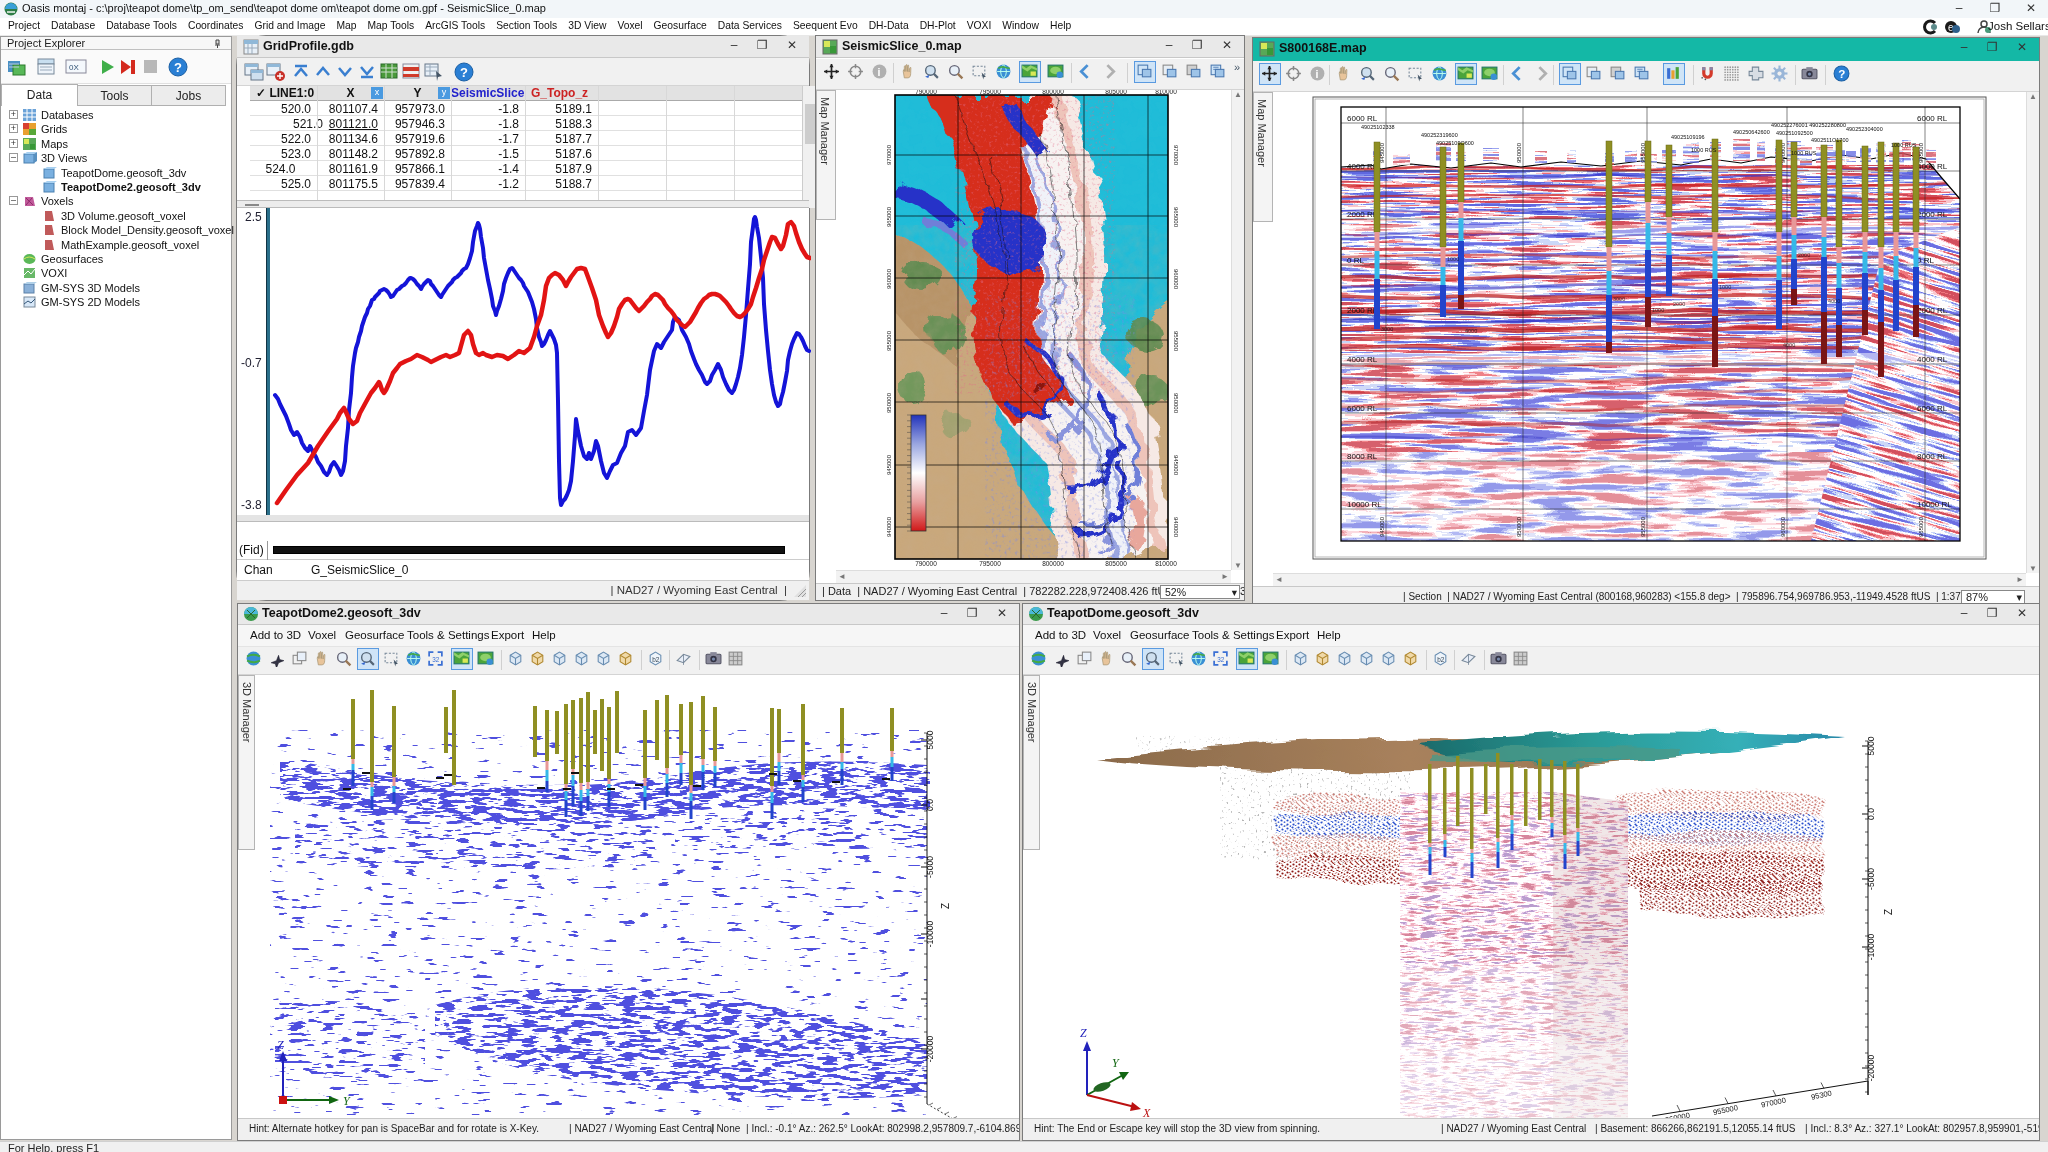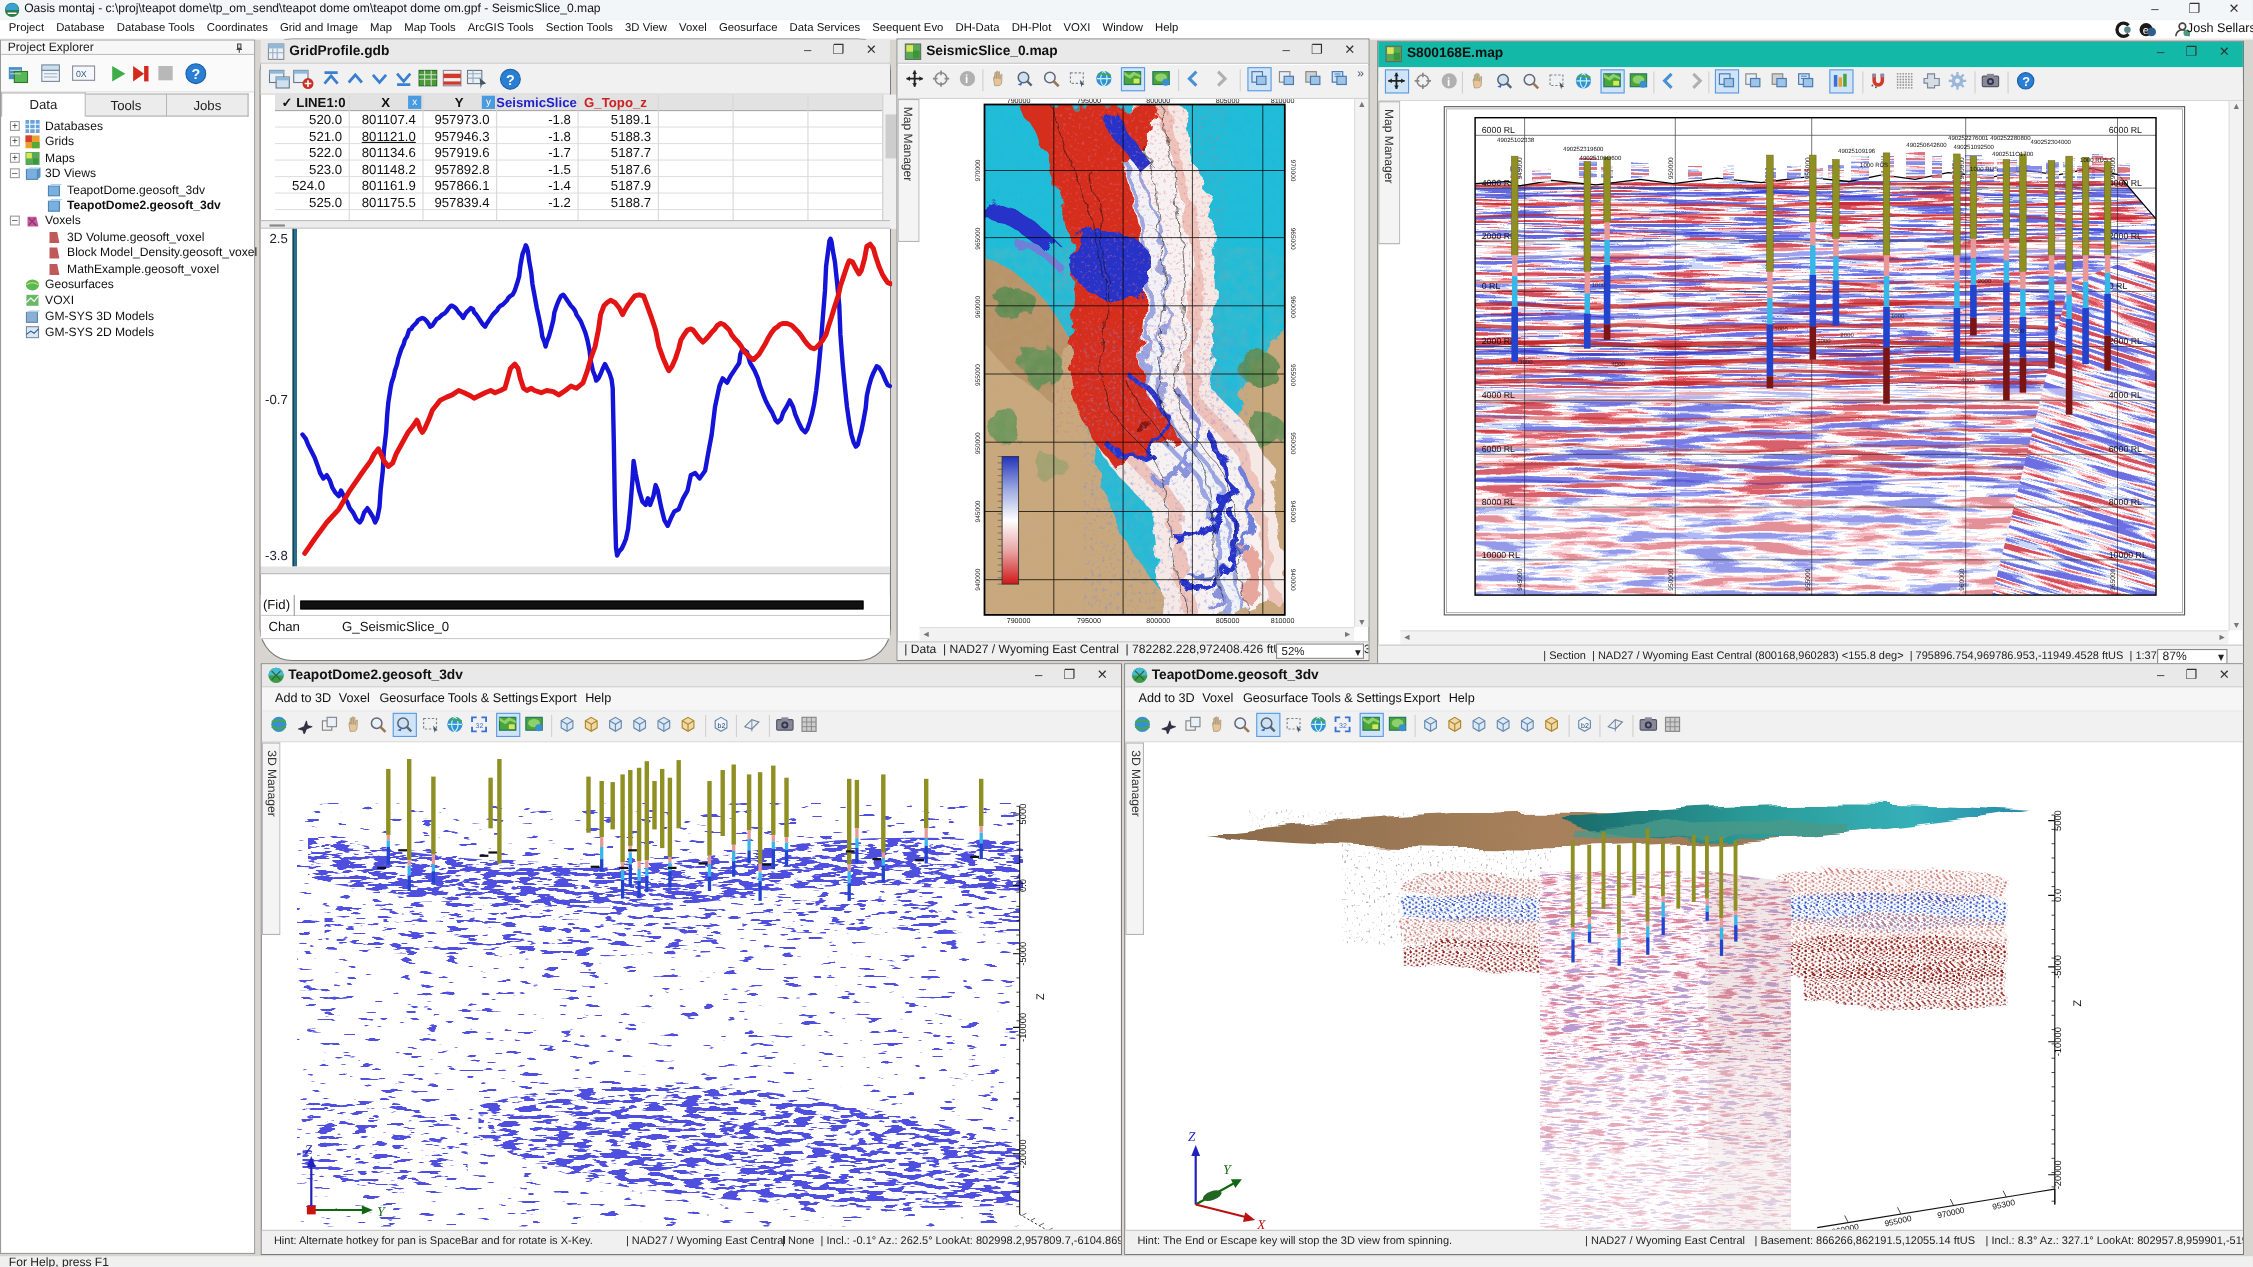--- a/index.html
+++ b/index.html
@@ -273,21 +273,21 @@
       </div>
       <div id="gp-rows">
           <div style="position:absolute;left:0;top:15px;width:552px;height:15px;border-bottom:1px solid #e0e0e0;">
             <span style="position:absolute;left:0px;width:61px;text-align:right;top:1px;">520.0</span>
             <span style="position:absolute;left:67px;width:61px;text-align:right;top:1px;">801107.4</span>
             <span style="position:absolute;left:134px;width:61px;text-align:right;top:1px;">957973.0</span>
             <span style="position:absolute;left:201px;width:68px;text-align:right;top:1px;">-1.8</span>
             <span style="position:absolute;left:275px;width:67px;text-align:right;top:1px;padding-left:12px;">5189.1</span>
           </div>
           <div style="position:absolute;left:0;top:30px;width:552px;height:15px;border-bottom:1px solid #e0e0e0;">
-            <span style="position:absolute;left:0px;width:61px;text-align:right;top:1px;">521.0</span>
+            <span style="position:absolute;left:12px;width:61px;text-align:right;top:1px;">521.0</span>
             <span style="position:absolute;left:67px;width:61px;text-align:right;top:1px;text-decoration:underline;">801121.0</span>
             <span style="position:absolute;left:134px;width:61px;text-align:right;top:1px;">957946.3</span>
             <span style="position:absolute;left:201px;width:68px;text-align:right;top:1px;">-1.8</span>
             <span style="position:absolute;left:275px;width:67px;text-align:right;top:1px;">5188.3</span>
           </div>
           <div style="position:absolute;left:0;top:45px;width:552px;height:15px;border-bottom:1px solid #e0e0e0;">
             <span style="position:absolute;left:0px;width:61px;text-align:right;top:1px;">522.0</span>
             <span style="position:absolute;left:67px;width:61px;text-align:right;top:1px;">801134.6</span>
             <span style="position:absolute;left:134px;width:61px;text-align:right;top:1px;">957919.6</span>
             <span style="position:absolute;left:201px;width:68px;text-align:right;top:1px;">-1.7</span>
@@ -341,20 +341,27 @@
     </div>
     <div id="gp-bottom" style="position:absolute;left:0;top:479px;right:0;bottom:0;font-size:12px;color:#111;">
       <div style="position:absolute;left:0;top:0;right:0;height:7px;background:#e4e4e4;border-bottom:1px solid #bbb;"></div>
       <div style="position:absolute;left:0;top:26px;right:0;height:19px;background:#fff;border-bottom:1px solid #ccc;">
         <div style="position:absolute;left:0;top:0;width:31px;height:19px;border-right:1px solid #999;padding-top:2px;padding-left:2px;">(Fid)</div>
         <div style="position:absolute;left:36px;top:5px;width:512px;height:8px;background:#111;border:1px solid #000;"></div>
       </div>
       <div style="position:absolute;left:0;top:45px;right:0;height:21px;background:#fff;border-bottom:1px solid #ccc;">
         <span style="position:absolute;left:7px;top:3px;text-align:center;">Chan</span>
         <span style="position:absolute;left:74px;top:3px;">G_SeismicSlice_0</span>
+      </div>
+      <div style="position:absolute;left:0;top:66px;right:0;bottom:0;background:#f0f0f0;font-size:11.5px;color:#333;">
+        <span style="position:absolute;right:22px;top:3px;">| NAD27 / Wyoming East Central&nbsp;&nbsp;|</span>
+        <svg class="abs" style="right:2px;bottom:2px" width="14" height="14">
+            <path d="M13 1v12H1z" fill="#e0e0e0"></path>
+            <path d="M13 5l-8 8M13 9l-4 4" stroke="#999"></path>
+          </svg>
       </div>
     </div>
   </div>
 
   <div id="seismicmap" class="win" style="left:815px;top:35px;width:430px;height:566px;">
     <div class="wtitle">
         <svg class="abs" style="left:6px;top:3px" width="16" height="16">
           <rect x="1" y="1" width="14" height="14" fill="#58a858" stroke="#666"></rect>
           <rect x="2" y="2" width="6" height="6" fill="#d8e858"></rect>
           <rect x="8" y="7" width="6" height="7" fill="#389838"></rect>

